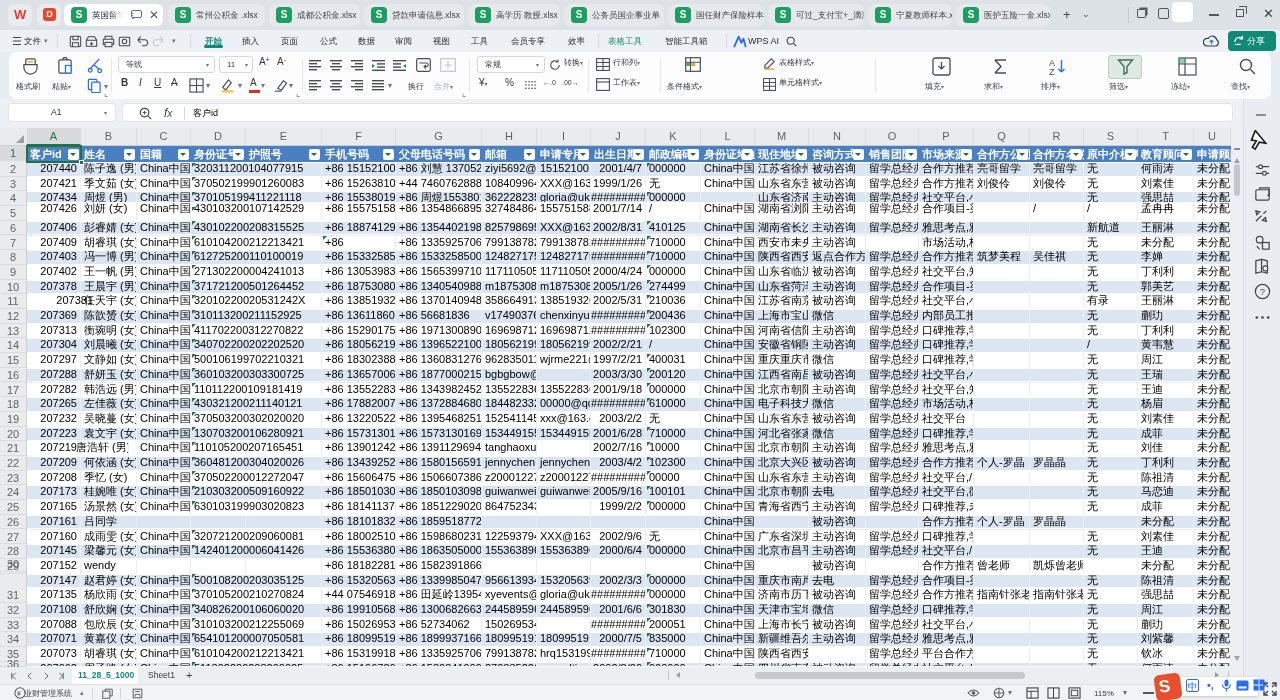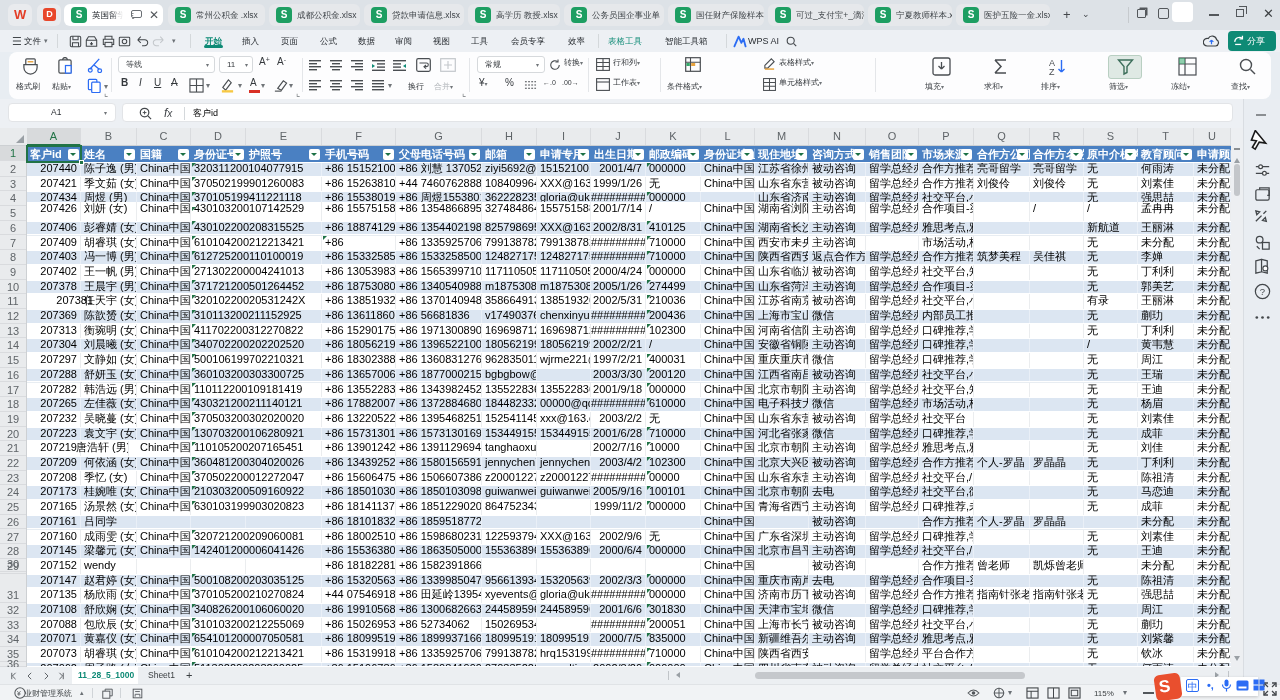--- a/index.html
+++ b/index.html
@@ -1005,21 +1005,21 @@
   </div>
 <div class="row w" style="top:500.1px;height:14.7px">
     <div class="c r" style="left:0px;width:54px">207165</div>
     <div class="c" style="left:54px;width:56px">汤景然 (女)</div>
     <div class="c" style="left:110px;width:54px">China中国</div>
     <div class="c" style="left:164px;width:131px">630103199903020823</div>
     <div class="c" style="left:295px;width:74px">+86 18141137551</div>
     <div class="c" style="left:369px;width:86px">+86 18512290201</div>
     <div class="c" style="left:455px;width:55px">864752343</div>
     <div class="c" style="left:510px;width:54px"></div>
-    <div class="c r" style="left:564px;width:55px">1999/11/2</div>
+    <div class="c r" style="left:564px;width:55px">1999/2/2</div>
     <div class="c" style="left:619px;width:55px">000000</div>
     <div class="c" style="left:674px;width:54px">China中国</div>
     <div class="c" style="left:728px;width:54px">青海省西宁市</div>
     <div class="c" style="left:782px;width:57px">主动咨询</div>
     <div class="c" style="left:839px;width:53px">留学总经办</div>
     <div class="c" style="left:892px;width:55px">口碑推荐,未知</div>
     <div class="c" style="left:947px;width:56px"></div>
     <div class="c" style="left:1003px;width:54px"></div>
     <div class="c" style="left:1057px;width:54px">无</div>
     <div class="c" style="left:1111px;width:56px">成菲</div>

